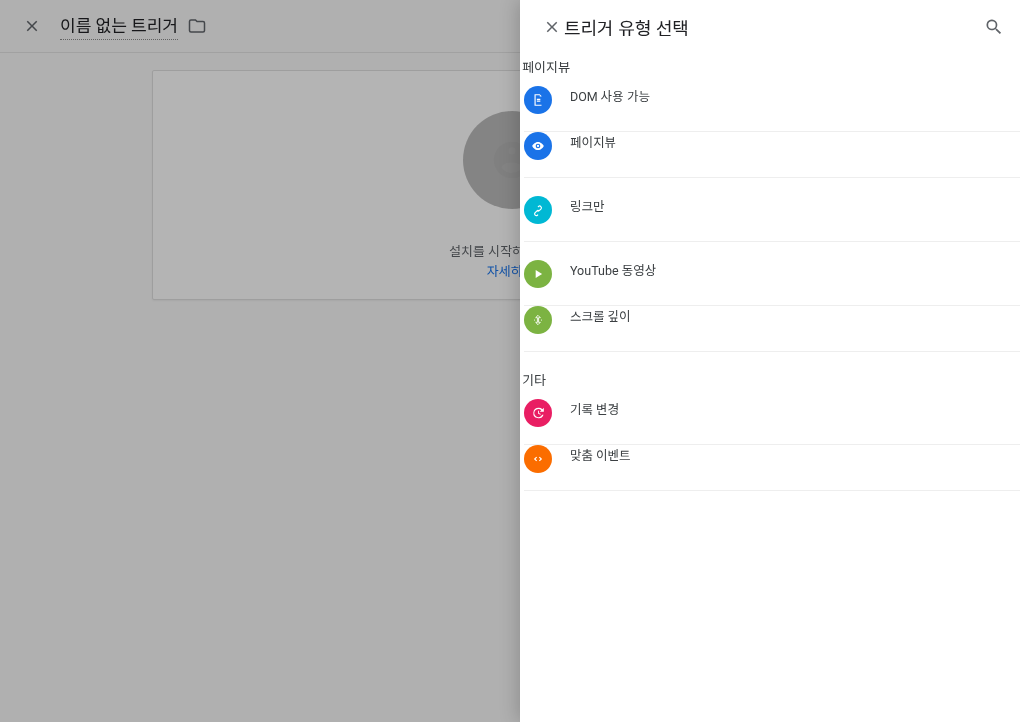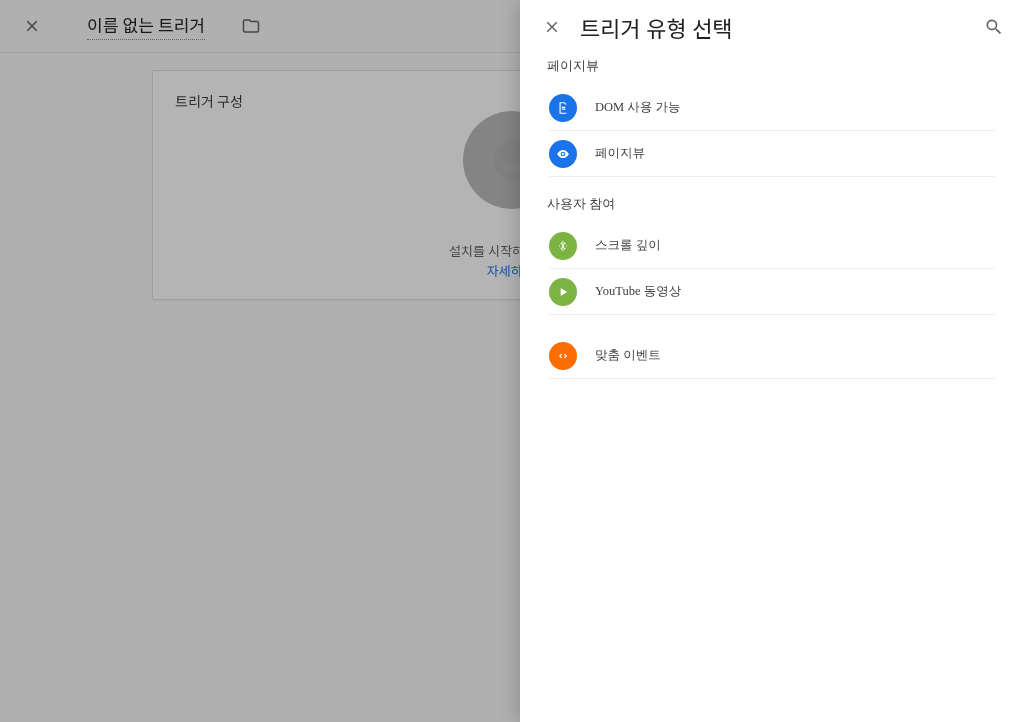--- a/index.html
+++ b/index.html
@@ -1,44 +1,44 @@
 <!DOCTYPE html>
 <html><head>
   <meta charset="utf-8">
   <style>
     * { margin: 0; padding: 0; box-sizing: border-box; }
     body { font-family: Roboto, "Noto Sans KR", Arial, sans-serif; background: #fff; width: 1024px; height: 722px; overflow: hidden; position: relative; }
 
     
     .bg-layer { position: absolute; inset: 0; background: #f4f4f4; }
-    .bg-header { height: 53px; display: flex; align-items: center; padding: 0 20px; border-bottom: 1px solid #e0e0e0; gap: 27px; }
+    .bg-header { height: 53px; display: flex; align-items: center; padding: 0 20px; border-bottom: 1px solid #e0e0e0; }
     .bg-close { width: 24px; height: 24px; display: flex; align-items: center; justify-content: center; color: #5f6368; cursor: pointer; }
     .bg-title { margin-left: 16px; font-size: 17px; color: #202124; border-bottom: 1px dotted #888; padding-bottom: 2px; }
     .bg-folder { margin-left: 10px; color: #5f6368; display: flex; align-items: center; }
 
     .bg-card { position: absolute; top: 70px; left: 152px; width: 720px; height: 230px; background: #fafafa; border: 1px solid #dcdcdc; border-radius: 2px; box-shadow: 0 1px 2px rgba(0,0,0,0.05); padding: 20px 22px; }
     .bg-card-title { font-size: 14px; color: #3c4043; }
     .bg-circle { position: absolute; top: 40px; left: 50%; transform: translateX(-50%); width: 98px; height: 98px; border-radius: 50%; background: #b8b8b8; display: flex; align-items: center; justify-content: center; }
     .bg-sub { position: absolute; top: 170px; left: 0; right: 0; text-align: center; font-size: 13px; color: #5f6368; }
     .bg-link { position: absolute; top: 190px; left: 0; right: 0; text-align: center; font-size: 13px; color: #1a73e8; }
 
     .dimmer { position: absolute; inset: 0; background: rgba(0,0,0,0.28); }
 
     
     .drawer { position: absolute; top: 0; right: 0; width: 504px; height: 722px; background: #fff; box-shadow: -2px 0 18px rgba(0,0,0,0.2); overflow-y: auto; }
     .drawer-header { height: 53px; display: flex; align-items: center; padding: 0 20px; }
     .drawer-close { width: 24px; height: 24px; display: flex; align-items: center; justify-content: center; color: #5f6368; cursor: pointer; }
-    .drawer-title { margin-left: 16px; font-size: 22px; color: #202124; flex: 1; }
+    .drawer-title { font-size: 18px; color: #202124; flex: 1; }
     .drawer-search { color: #5f6368; cursor: pointer; display: flex; }
 
-    .section { padding: 0 29px; margin-top: 18px; font-family: Liberation Serif, serif; }
+    .section { padding: 0 4px; margin-top: 18px; }
     .section-first { margin-top: 4px; }
     .section-label { font-size: 13px; color: #3c4043; margin-bottom: 10px; margin-left: -2px; }
     .list { margin-left: 0; }
-    .item { display: flex; align-items: center; height: 46px; border-bottom: 1px solid #eee; cursor: pointer; padding-left: 0; }
+    .item { display: flex; align-items: flex-start; height: 46px; border-bottom: 1px solid #eee; cursor: pointer; padding-left: 0; }
     .item:last-child { }
     .icon { width: 28px; height: 28px; border-radius: 50%; display: flex; align-items: center; justify-content: center; flex-shrink: 0; }
     .item-label { margin-left: 18px; font-size: 12.5px; color: #3c4043; }
 
     .icon svg { width: 14px; height: 14px; }
 
     .i-blue { background: #1a73e8; }
     .i-cyan { background: #00b8d4; }
     .i-green { background: #7cb342; }
     .i-green-play { background: #7cb342; }
@@ -59,21 +59,20 @@
     </div>
     <div class="bg-title">이름 없는 트리거</div>
     <div class="bg-folder">
       <svg viewBox="0 0 24 24" width="18" height="18" fill="#5f6368">
           <path d="M10 4H4a2 2 0 0 0-2 2v12a2 2 0 0 0 2 2h16a2 2 0 0 0 2-2V8a2 2 0 0 0-2-2h-8l-2-2z" fill="none" stroke="#5f6368" stroke-width="2"></path>
         </svg>
     </div>
   </div>
 
   <div class="bg-card">
-    <div class="bg-card-title">트리거 구성</div>
     <div class="bg-circle">
       <svg viewBox="0 0 24 24" width="44" height="44" fill="#999">
           <path d="M12 2a10 10 0 1 0 0 20 10 10 0 0 0 0-20zm0 3a2 2 0 1 1 0 4 2 2 0 0 1 0-4zm0 14a7 7 0 0 1-5.6-2.8c0-1.9 3.7-2.9 5.6-2.9s5.6 1 5.6 2.9A7 7 0 0 1 12 19z" fill="#aaa" opacity="0.4"></path>
         </svg>
     </div>
     <div class="bg-sub">설치를 시작하려면 트리</div>
     <div class="bg-link">자세히 알</div>
   </div>
 </div>
 
@@ -111,47 +110,63 @@
               <svg viewBox="0 0 24 24">
                 <path d="M12 5c-5 0-9 4.5-10 7 1 2.5 5 7 10 7s9-4.5 10-7c-1-2.5-5-7-10-7zm0 11a4 4 0 1 1 0-8 4 4 0 0 1 0 8zm0-6a2 2 0 1 0 0 4 2 2 0 0 0 0-4z"></path>
               </svg>
             </div>
             <div class="item-label">페이지뷰</div>
           </div>
         </div>
       </div>
       <div class="section">
         <div class="list">
+          <div class="item">
+            <div class="icon i-cyan">
+              <svg viewBox="0 0 24 24">
+                <path d="M10 13a3 3 0 0 0 4.2 0l3-3a3 3 0 0 0-4.2-4.2l-1 1m2 7a3 3 0 0 0-4.2 0l-3 3a3 3 0 0 0 4.2 4.2l1-1" fill="none" stroke="#fff" stroke-width="2"></path>
+              </svg>
+            </div>
+            <div class="item-label">링크만</div>
+          </div>
         </div>
       </div>
       <div class="section">
-        <div class="section-label">사용자 참여</div>
         <div class="list">
+          <div class="item">
+            <div class="icon i-green-play">
+              <svg viewBox="0 0 24 24">
+                <path d="M8 5v14l11-7z"></path>
+              </svg>
+            </div>
+            <div class="item-label">YouTube 동영상</div>
+          </div>
           <div class="item">
             <div class="icon i-green">
               <svg viewBox="0 0 24 24">
                 <path d="M12 4l-4 4h3v8h-3l4 4 4-4h-3V8h3l-4-4z" fill="none" stroke="#fff" stroke-width="1.5"></path>
                 <circle cx="6" cy="12" r="1" fill="#fff"></circle>
                 <circle cx="18" cy="12" r="1" fill="#fff"></circle>
               </svg>
             </div>
             <div class="item-label">스크롤 깊이</div>
           </div>
-          <div class="item">
-            <div class="icon i-green-play">
-              <svg viewBox="0 0 24 24">
-                <path d="M8 5v14l11-7z"></path>
-              </svg>
-            </div>
-            <div class="item-label">YouTube 동영상</div>
-          </div>
         </div>
       </div>
       <div class="section">
+        <div class="section-label">기타</div>
         <div class="list">
+          <div class="item">
+            <div class="icon i-pink">
+              <svg viewBox="0 0 24 24">
+                <path d="M13 3a9 9 0 1 0 8.5 12H19a7 7 0 1 1-1.3-7.6L15 10h7V3l-2.4 2.4A9 9 0 0 0 13 3zm-1 5v5l4 2 .8-1.3-3.3-1.9V8H12z"></path>
+              </svg>
+            </div>
+            <div class="item-label">기록 변경</div>
+          </div>
           <div class="item">
             <div class="icon i-orange">
               <svg viewBox="0 0 24 24">
                 <path d="M9 16l-4-4 4-4 1.4 1.4L7.8 12l2.6 2.6L9 16zm6-8l4 4-4 4-1.4-1.4 2.6-2.6-2.6-2.6L15 8z"></path>
               </svg>
             </div>
             <div class="item-label">맞춤 이벤트</div>
           </div>
         </div>
       </div>

